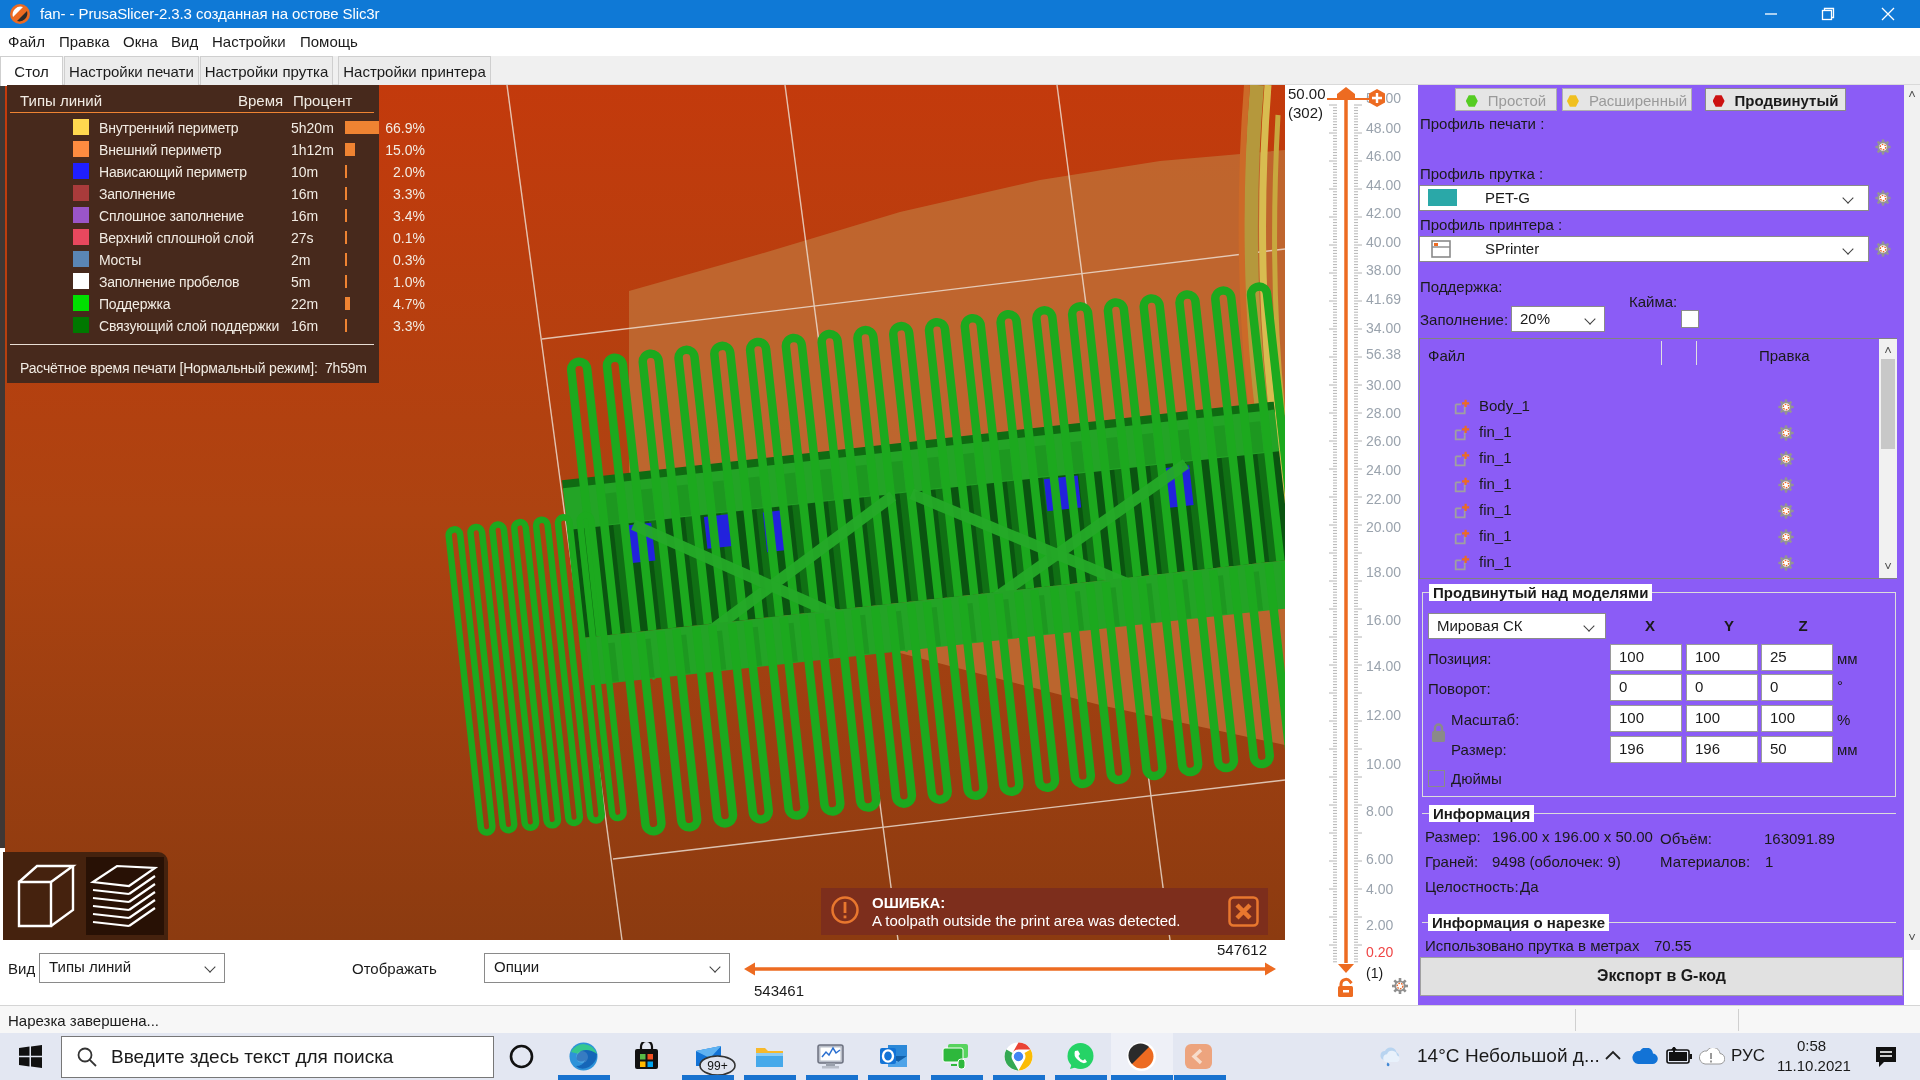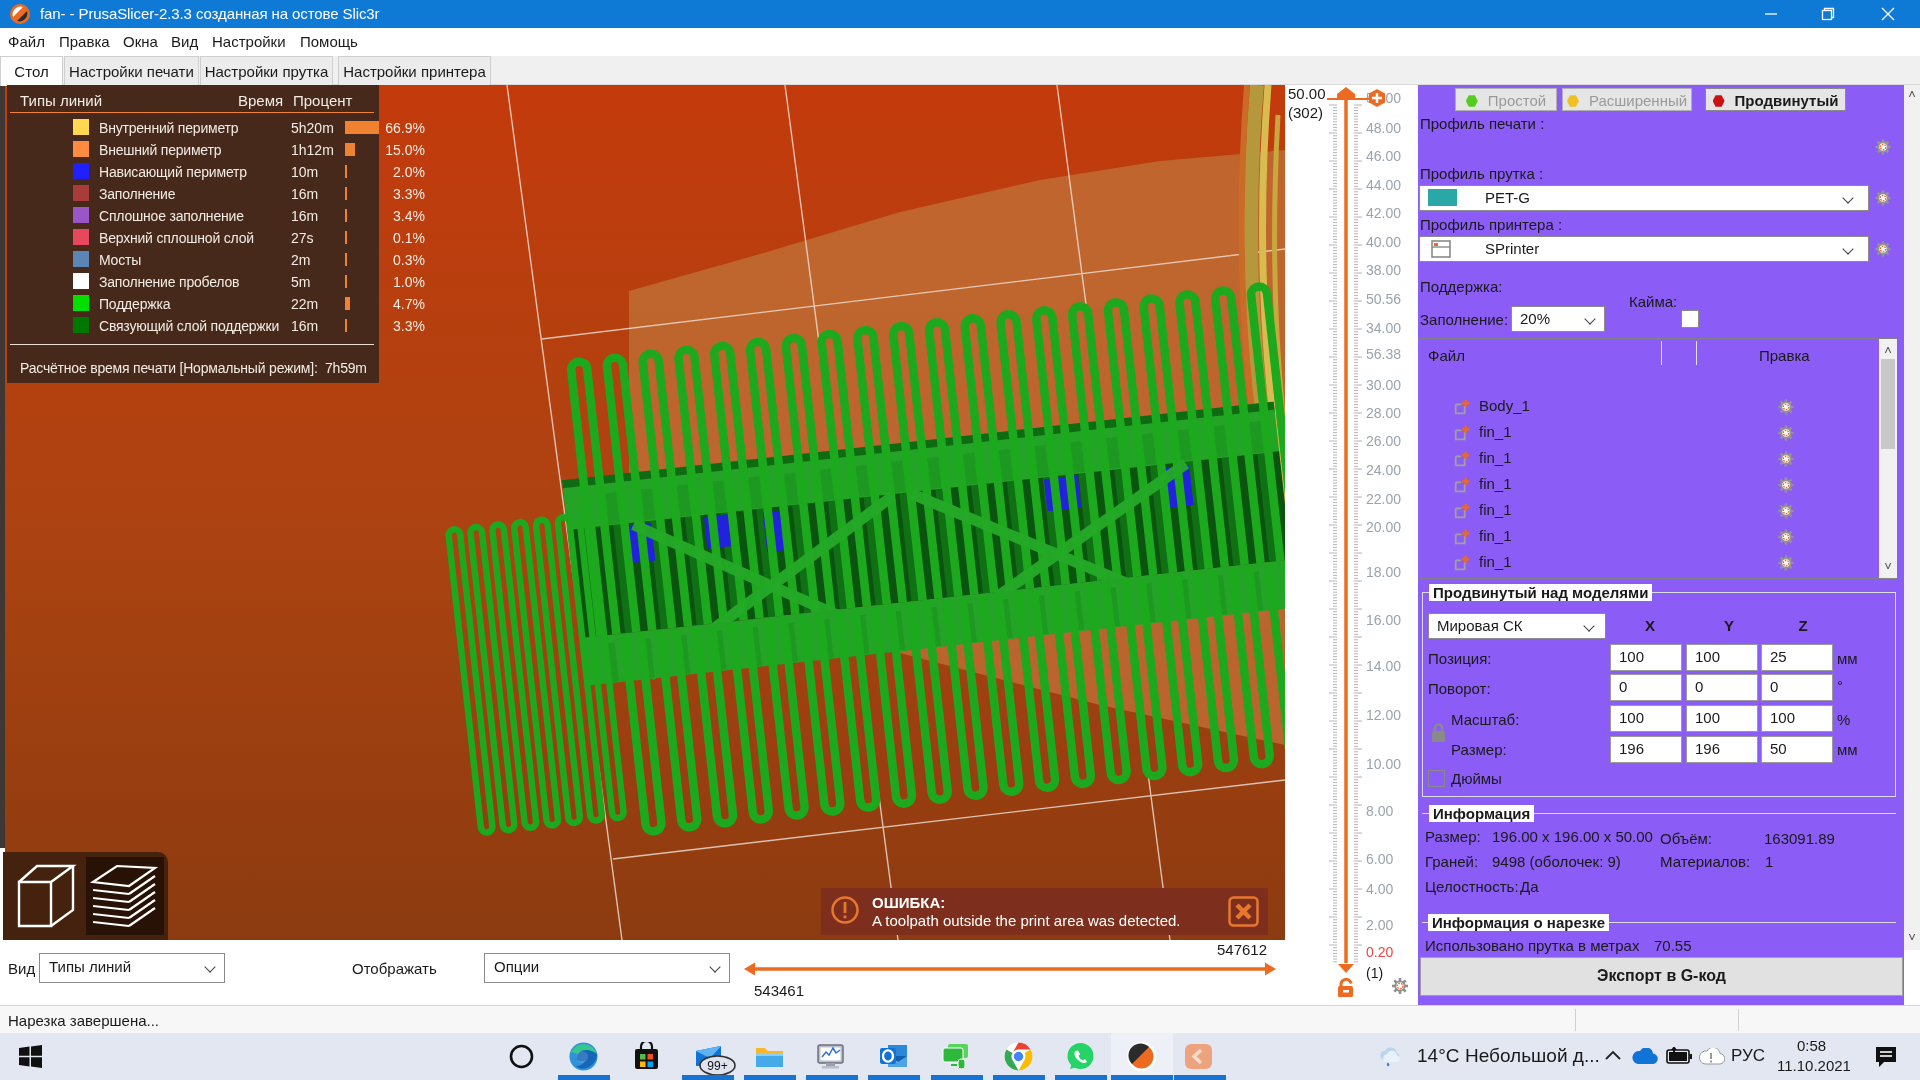--- a/index.html
+++ b/index.html
@@ -1019,21 +1019,21 @@
       <circle cx="9" cy="9" r="3.8" fill="#fff"></circle>
       <circle cx="9" cy="9" r="2.8" fill="none" stroke="#e8692a" stroke-width="1.4" stroke-dasharray="1.6 1.2"></circle>
     </g>
   </svg>
   <div class="slbl" style="top:35px">48.00</div>
   <div class="slbl" style="top:63px">46.00</div>
   <div class="slbl" style="top:92px">44.00</div>
   <div class="slbl" style="top:120px">42.00</div>
   <div class="slbl" style="top:149px">40.00</div>
   <div class="slbl" style="top:177px">38.00</div>
-  <div class="slbl" style="top:206px">50.56</div>
+  <div class="slbl" style="top:206px">41.69</div>
   <div class="slbl" style="top:235px">34.00</div>
   <div class="slbl" style="top:261px">56.38</div>
   <div class="slbl" style="top:292px">30.00</div>
   <div class="slbl" style="top:320px">28.00</div>
   <div class="slbl" style="top:348px">26.00</div>
   <div class="slbl" style="top:377px">24.00</div>
   <div class="slbl" style="top:406px">22.00</div>
   <div class="slbl" style="top:434px">20.00</div>
   <div class="slbl" style="top:479px">18.00</div>
   <div class="slbl" style="top:527px">16.00</div>
@@ -1276,20 +1276,27 @@
 
 <div id="taskbar" class="abs">
   <svg class="abs" style="left:19px;top:12px" width="23" height="23" viewBox="0 0 23 23">
     <g fill="#111">
       <polygon points="0,3 10.5,1.6 10.5,10.8 0,10.8"></polygon>
       <polygon points="12,1.4 23,0 23,10.8 12,10.8"></polygon>
       <polygon points="0,12.2 10.5,12.2 10.5,21.4 0,20"></polygon>
       <polygon points="12,12.2 23,12.2 23,23 12,21.6"></polygon>
     </g>
   </svg>
+  <div id="searchbox">
+    <svg class="abs" style="left:14px;top:9px" width="22" height="22" viewBox="0 0 22 22">
+      <circle cx="9" cy="9" r="6.5" fill="none" stroke="#333" stroke-width="1.8"></circle>
+      <line x1="13.8" y1="13.8" x2="20" y2="20" stroke="#333" stroke-width="1.8"></line>
+    </svg>
+    <span style="position:absolute;left:49px;top:9px">Введите здесь текст для поиска</span>
+  </div>
   <svg class="abs" style="left:509px;top:11px" width="25" height="25" viewBox="0 0 25 25">
     <circle cx="12.5" cy="12.5" r="10.5" fill="none" stroke="#111" stroke-width="2.6"></circle>
   </svg>
 
   <svg class="tbicon" style="left:569px" viewBox="0 0 29 29">
     <circle cx="14.5" cy="14.5" r="14" fill="#2e93d9"></circle>
     <path d="M2,10 A14,14 0 0 1 28,12 L14,13 Z" fill="#35c78f"></path>
     <path d="M28,12 Q28,20 20,25 Q12,29 7,24 Q14,24 16,18 Q12,21 8,18 Q6,13 12,9 Q20,6 28,12 Z" fill="#1566b8"></path>
     <circle cx="13" cy="15" r="6" fill="#fff" opacity="0.15"></circle>
   </svg>

